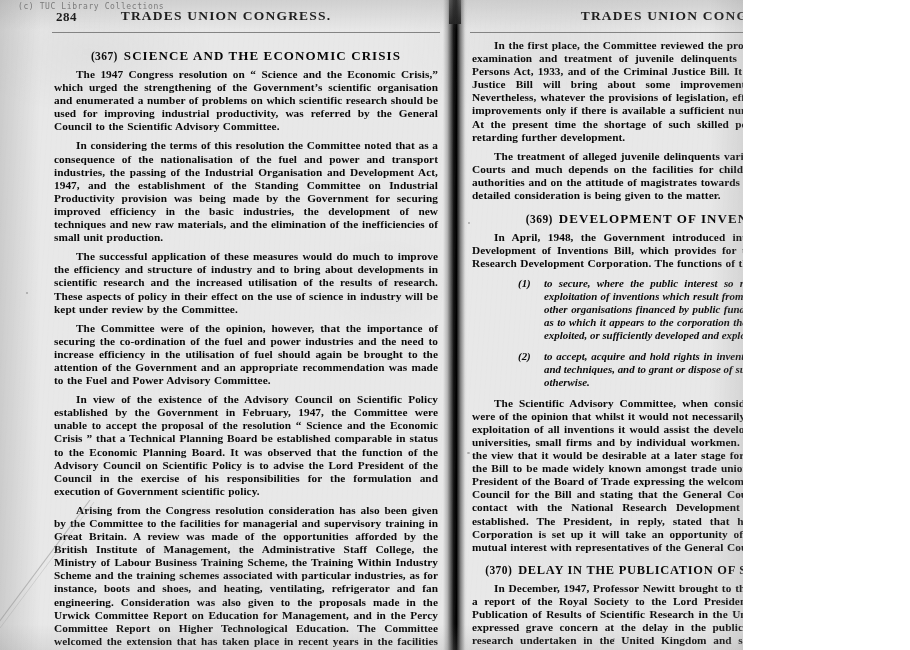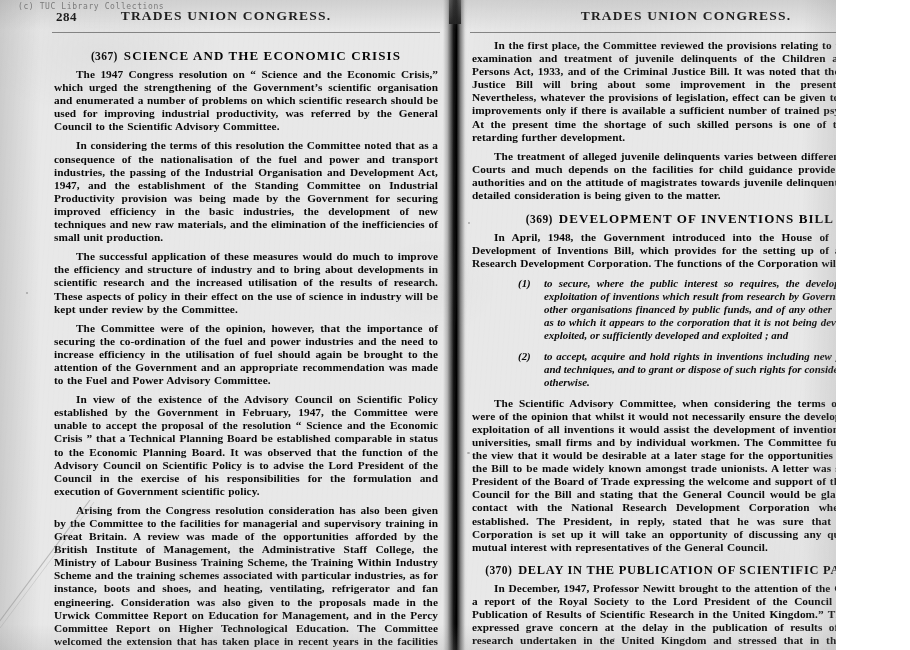--- a/index.html
+++ b/index.html
@@ -8,21 +8,21 @@
     padding: 0;
     background: #ffffff;
   }
   body {
     font-family: "Liberation Serif", "DejaVu Serif", serif;
   }
 
   
   .scan {
     position: relative;
-    width: 836px;
+    width: 743px;
     height: 650px;
     overflow: hidden;
     background: #bef264;
     filter: grayscale(100%) contrast(112%);
   }
 
   
   .scan::before {
     content: "";
     position: absolute;

